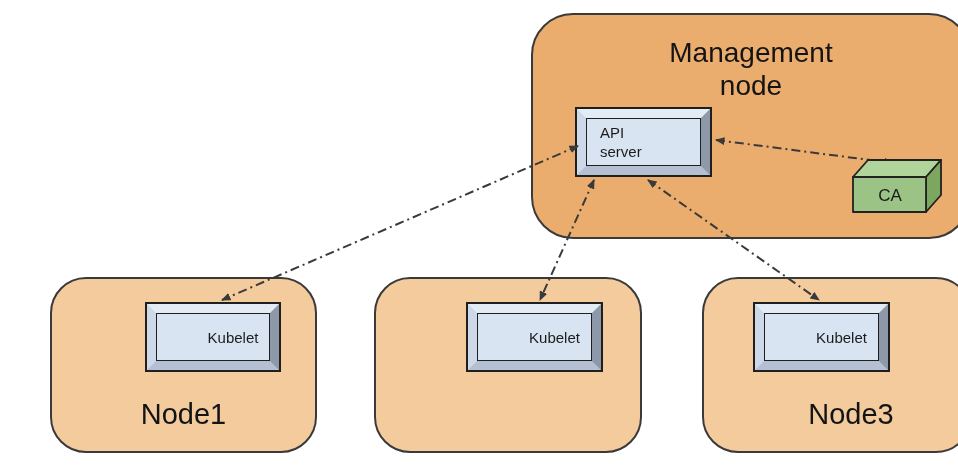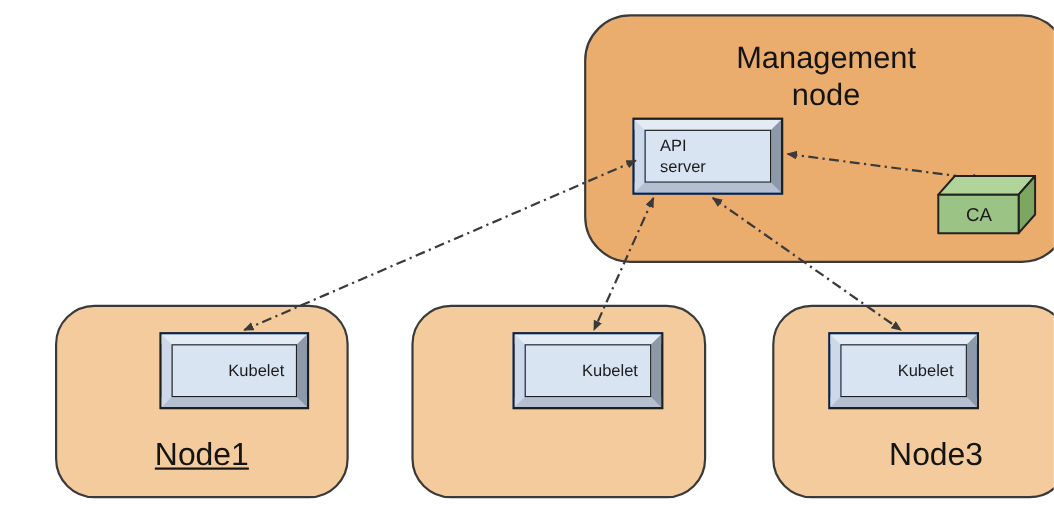--- a/index.html
+++ b/index.html
@@ -18,21 +18,21 @@
   }
   .node1{left:17px;top:277px;width:267px;height:176px;}
   .node2{left:341px;top:277px;width:268px;height:176px;}
   .node3{left:669px;top:277px;width:270px;height:176px;}
   .zone-label{
     position:absolute;text-align:center;white-space:pre-line;
     font-size:28px;line-height:33px;color:#141414;
   }
   .mgmt-label{left:498px;top:36px;width:440px;}
   .worker-label{font-size:29px;line-height:32px;}
-  .node1-label{left:17px;top:398px;width:267px;text-decoration:underline;}
+  .node1-label{left:17px;top:398px;width:267px;}
   .node2-label{left:341px;top:398px;width:268px;}
   .node3-label{left:669px;top:398px;width:270px;padding-left:14px;}
   .box3d{
     position:absolute;box-sizing:border-box;border:2px solid #1f1f1f;background:#3b82f6;
   }
   .bevel{
     box-sizing:border-box;width:100%;height:100%;
     border-style:solid;border-width:9px;
     border-color:#e3ebf5 #8d98a8 #b4c0d1 #cdd9e8;
   }

